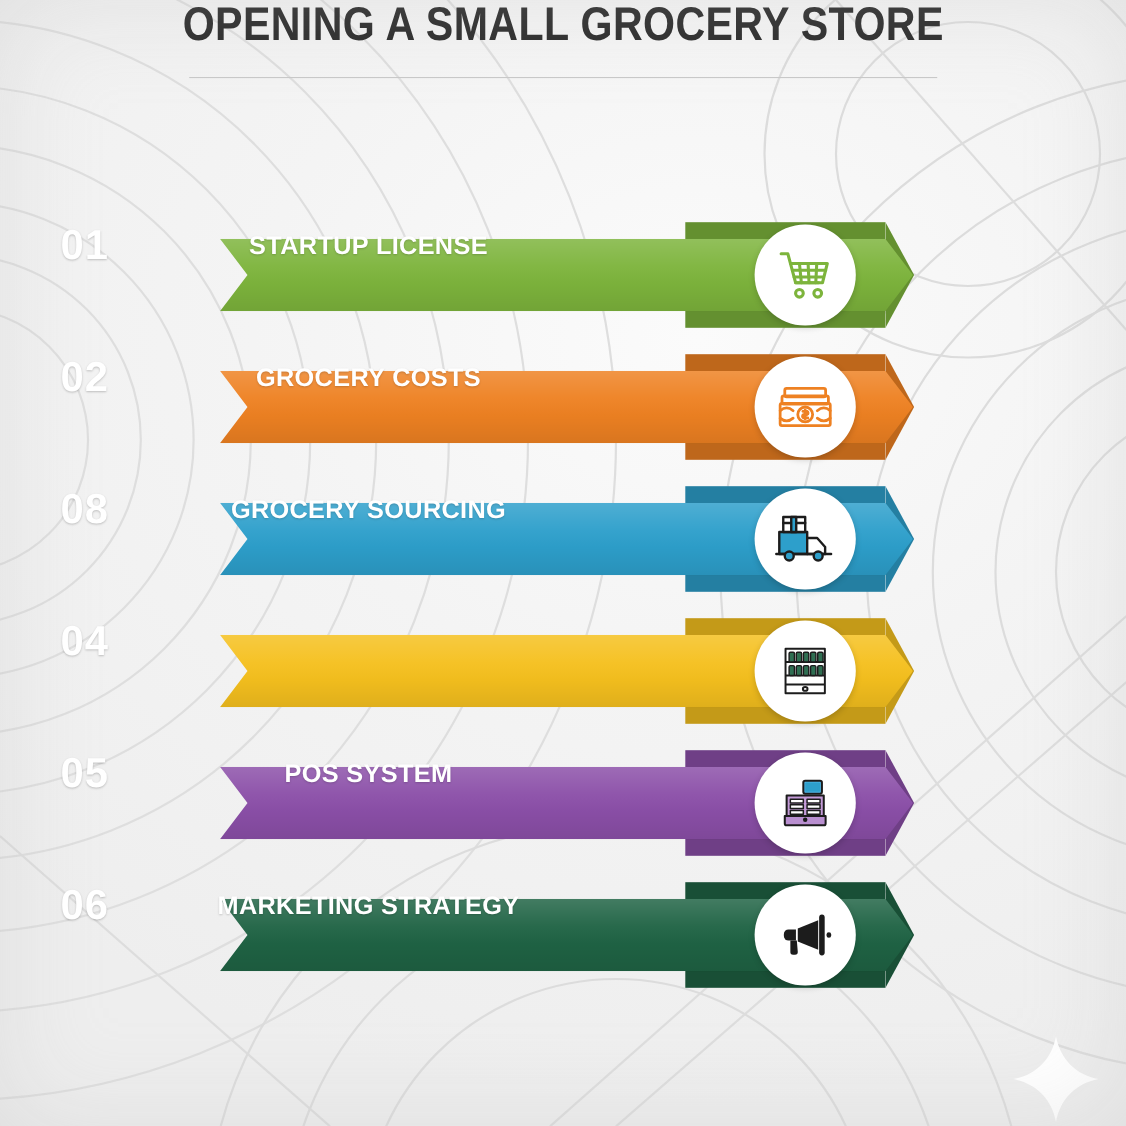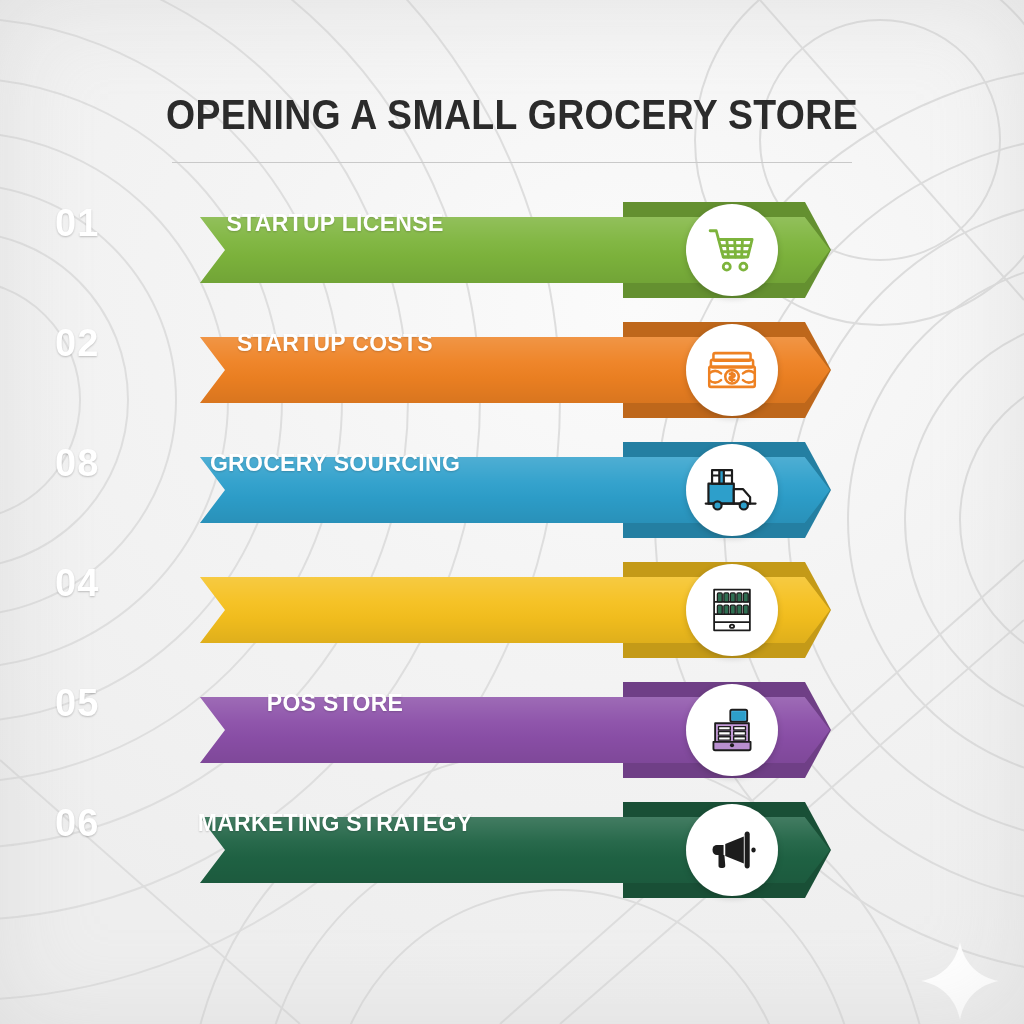--- a/index.html
+++ b/index.html
@@ -27,22 +27,20 @@
     inset: 0;
     pointer-events: none;
   }
 
   
   #header {
     position: absolute;
     left: 0;
     top: 0;
     width: 1024px;
-    padding-top: 48px;
-    margin-top: 44px;
   }
 
   #page-title {
     text-align: center;
     font-size: 43px;
     line-height: 1.06;
     letter-spacing: 0.4px;
     font-weight: 700;
     color: #2b2b2b;
     font-family: "Liberation Sans Narrow", "Liberation Sans", sans-serif;
@@ -266,21 +264,21 @@
 
     <div class="row">
       <div class="ribbon-back">
         <div class="rb-body" style="background-color: rgb(238, 129, 34);"></div>
         <div class="rb-tip" style="background-color: rgb(238, 129, 34);"></div>
       </div>
       <div class="banner" style="background-color: rgb(238, 129, 34);">
         <div class="banner-inner"></div>
       </div>
       <div class="step-number">02</div>
-      <div class="step-label">STARTUP COSTS</div>
+      <div class="step-label">GROCERY COSTS</div>
       <div class="icon-badge">
         <svg width="54" height="54" viewBox="0 0 64 64">
           <g fill="none" stroke="#EE8122" stroke-width="3" stroke-linecap="round" stroke-linejoin="round">
             <rect x="10" y="12" width="44" height="9" rx="2"></rect>
             <rect x="7" y="20" width="50" height="9" rx="2"></rect>
             <rect x="5" y="28" width="54" height="24" rx="2"></rect>
             <path d="M5 36 q7 -6 14 0 M59 36 q-7 -6 -14 0"></path>
             <path d="M5 44 q7 6 14 0 M59 44 q-7 6 -14 0"></path>
             <circle cx="32" cy="40" r="8"></circle>
             <path d="M32 35 v10 M29.5 36.6 h4.5 a2 2 0 0 1 0 3.6 h-3.8 a2 2 0 0 0 0 3.6 h4.6"></path>
@@ -351,21 +349,21 @@
 
     <div class="row">
       <div class="ribbon-back">
         <div class="rb-body" style="background-color: rgb(139, 79, 168);"></div>
         <div class="rb-tip" style="background-color: rgb(139, 79, 168);"></div>
       </div>
       <div class="banner" style="background-color: rgb(139, 79, 168);">
         <div class="banner-inner"></div>
       </div>
       <div class="step-number">05</div>
-      <div class="step-label">POS STORE</div>
+      <div class="step-label">POS SYSTEM</div>
       <div class="icon-badge">
         <svg width="54" height="54" viewBox="0 0 64 64">
           <g stroke="#1c1c1c" stroke-width="2.2" stroke-linejoin="round">
             <rect x="30" y="8" width="20" height="14" rx="2" fill="#4FB6E8"></rect>
             <rect x="32" y="10" width="16" height="10" rx="1" fill="#2D9FCB" stroke="none"></rect>
             <path d="M12 24 h40 v22 H12 z" fill="#C49BD8"></path>
             <path d="M10 46 h44 v8 a2 2 0 0 1 -2 2 H12 a2 2 0 0 1 -2 -2 z" fill="#B98FD0"></path>
             <g fill="#ffffff" stroke="#1c1c1c" stroke-width="1.6">
               <rect x="16" y="28" width="14" height="4"></rect>
               <rect x="16" y="34" width="14" height="4"></rect>

